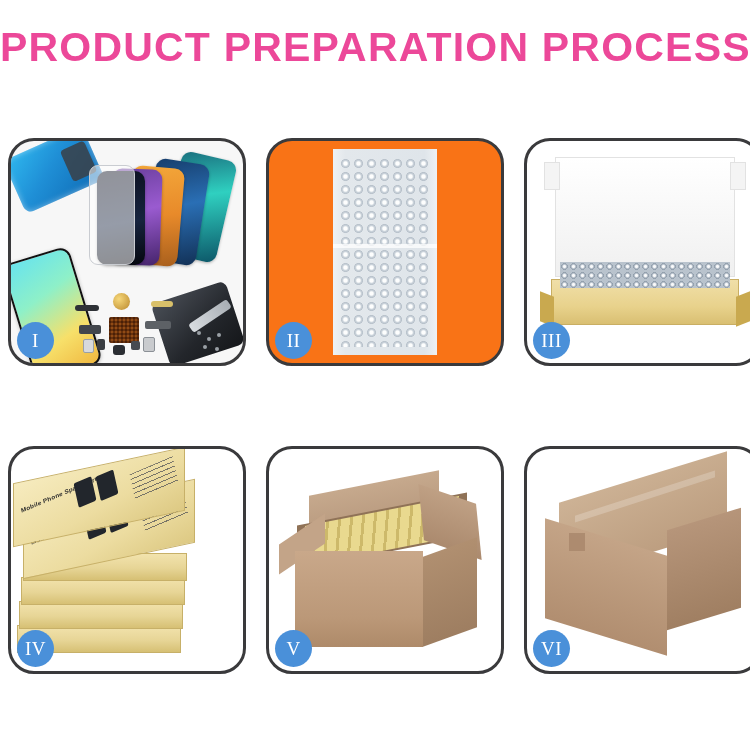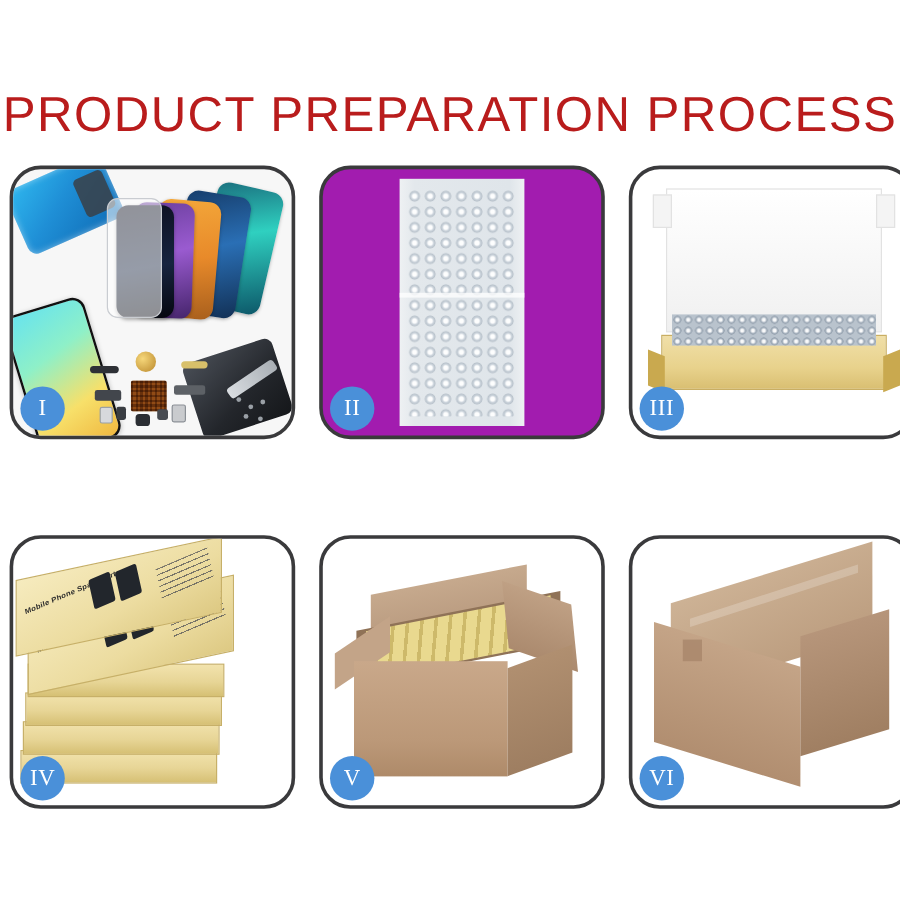--- a/index.html
+++ b/index.html
@@ -8,27 +8,26 @@
     background:#ffffff;
     font-family:"Liberation Sans", sans-serif;
     overflow:hidden;
   }
   .page{position:relative;width:750px;height:750px;}
 
   
   .header{text-align:center;padding-top:27px;}
   .title{
     font-size:41px;
-    font-weight:400;
+    font-weight:700;
     letter-spacing:1.2px;
-    color:#b91c1c;
+    color:#ec4899;
     line-height:1;
     white-space:nowrap;
     font-family:"Liberation Sans", sans-serif;
-    margin-top:48px;
   }
   .subtitle{
     margin-top:14px;
     font-size:15.5px;
     color:#242424;
     letter-spacing:.2px;
     white-space:nowrap;
   }
 
   
@@ -130,21 +129,21 @@
   .sp5{left:58px;top:48px;width:9px;height:9px;background:#474b51;}
   .sp6{left:70px;top:44px;width:10px;height:13px;background:#c9cbce;border:1px solid #8b9096;}
   .screws{position:absolute;right:16px;bottom:10px;width:30px;height:22px;}
   .screws i{position:absolute;width:4px;height:4px;border-radius:50%;background:#9aa0a6;}
   .tool{
     position:absolute;right:10px;top:170px;width:46px;height:10px;
     background:linear-gradient(90deg,#d9dde1,#a8aeb4);transform:rotate(-34deg);border-radius:3px;
   }
 
   
-  .p2{background:#a21caf;}
+  .p2{background:#f97316;}
   .pouch{
     position:absolute;left:50%;top:50%;transform:translate(-50%,-50%);
     width:104px;height:206px;
     background:linear-gradient(90deg,#eef1f3 0%,#e3e8ec 12%,#dfe5ea 88%,#eef1f3 100%);
   }
   .bubbles{
     position:absolute;left:6px;top:8px;right:6px;bottom:8px;
     background-image:radial-gradient(circle at 50% 50%,
         rgba(255,255,255,.95) 0 18%,
         rgba(190,200,210,.65) 32%,

